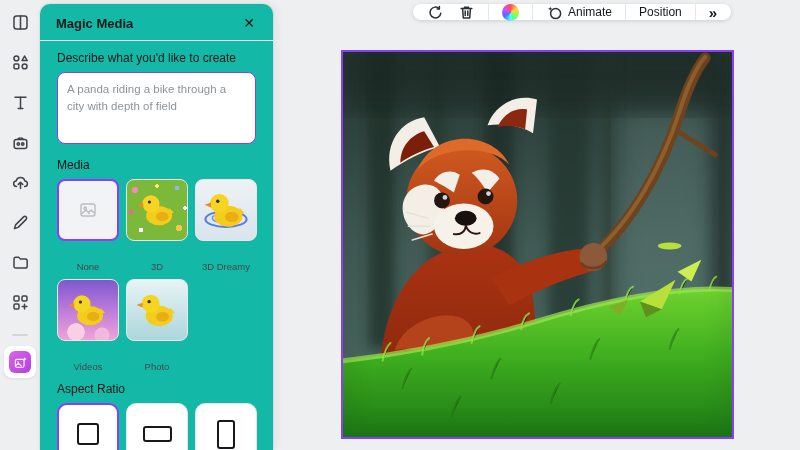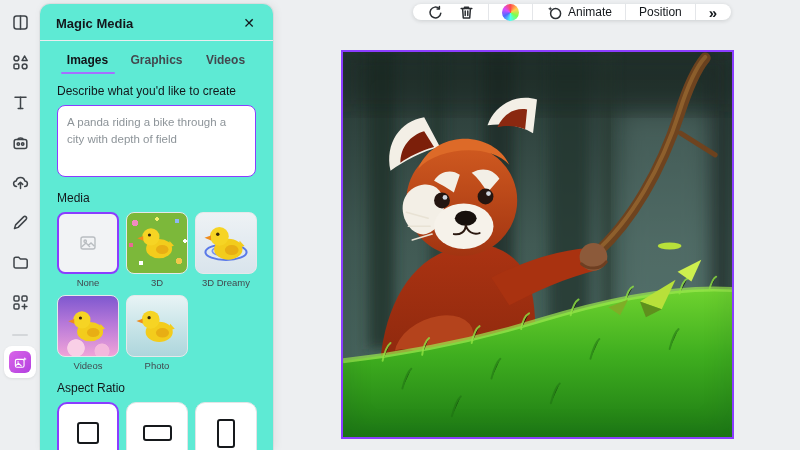--- a/index.html
+++ b/index.html
@@ -9,37 +9,37 @@
   
   .rail{position:absolute;left:0;top:0;width:40px;height:450px;display:flex;flex-direction:column;align-items:center;padding-top:8px;box-sizing:border-box;}
   .rail-item{width:32px;height:32px;margin-bottom:8px;display:flex;align-items:center;justify-content:center;border-radius:8px;color:#3f4449;}
   .rail-item svg{stroke:#3f4449;fill:none;stroke-width:1.5;stroke-linecap:round;stroke-linejoin:round;}
   .rail-divider{width:16px;height:2px;background:#d4d7da;border-radius:2px;margin:6px 0 10px;}
   .rail-item.active{background:#ffffff;box-shadow:0 1px 3px rgba(0,0,0,.08);}
   .magic-tile{width:22px;height:22px;border-radius:6px;background:linear-gradient(135deg,#d966e8,#b33fe0);display:flex;align-items:center;justify-content:center;}
   .magic-tile svg{stroke:#fff;stroke-width:1.4;}
 
   
-  .panel{position:absolute;left:40px;top:4px;width:233px;height:446px;background:#5eead4;border-radius:10px 10px 0 0;box-shadow:0 0 0 1px rgba(20,24,28,.05),2px 0 10px rgba(20,24,28,.07);box-sizing:border-box;}
+  .panel{position:absolute;left:40px;top:4px;width:233px;height:446px;background:#14b8a6;border-radius:10px 10px 0 0;box-shadow:0 0 0 1px rgba(20,24,28,.05),2px 0 10px rgba(20,24,28,.07);box-sizing:border-box;}
   .panel-header{display:flex;align-items:center;justify-content:space-between;padding:10px 16px 8px;border-bottom:1px solid #ebedef;}
   .panel-title{font-size:13px;font-weight:700;color:#13171b;}
   .close-btn{font-size:14px;color:#13171b;cursor:pointer;line-height:1;background:none;border:none;padding:2px;font-family:inherit;}
   .panel-body{padding:0 17px;}
   .tabs{display:flex;margin:4px -4px 0;}
   .tab{flex:1;text-align:center;font-size:12px;font-weight:600;color:#43484e;padding:8px 0 7px;cursor:pointer;position:relative;}
   .tab.active{color:#101418;}
   .tab.active:after{content:"";position:absolute;left:50%;transform:translateX(-50%);bottom:0;width:54px;height:2px;border-radius:2px;background:#a express570ff;background:#a570ff;}
   .section-label{font-size:12px;font-weight:400;color:#13171b;margin:10px 0 7px;}
   .prompt-box{width:100%;height:72px;box-sizing:border-box;border:1.5px solid #8b3dff;border-radius:8px;padding:8px 9px;font-family:"Liberation Sans",sans-serif;font-size:11.5px;line-height:1.45;color:#3c4146;resize:none;outline:none;}
   .prompt-box::placeholder{color:#8d9499;}
   .tile-grid{display:grid;grid-template-columns:repeat(3,62px);column-gap:7px;row-gap:7px;}
   .tile{cursor:pointer;}
   .thumb{width:62px;height:62px;border-radius:8px;box-sizing:border-box;border:1px solid #e6e8ea;overflow:hidden;position:relative;display:flex;align-items:center;justify-content:center;}
   .tile.selected .thumb{border:2px solid #8b3dff;}
-  .tile-label{font-size:9.5px;color:#43484e;text-align:center;margin-top:3px;white-space:nowrap;}
+  .tile-label{font-size:9.5px;color:#43484e;text-align:center;margin-top:20px;white-space:nowrap;}
   .thumb svg{display:block;}
   .thumb-none{background:#f2f3f5;}
   .thumb-3d{background:#7cb83a;background-image:
      radial-gradient(circle 5px at 8px 10px,#f28ac0 60%,transparent 62%),
      radial-gradient(circle 4px at 50px 8px,#8fb6f2 60%,transparent 62%),
      radial-gradient(circle 4px at 14px 50px,#fff 60%,transparent 62%),
      radial-gradient(circle 5px at 52px 48px,#f2c84a 60%,transparent 62%),
      radial-gradient(circle 3px at 30px 6px,#f2f06e 60%,transparent 62%),
      radial-gradient(circle 4px at 4px 32px,#e86a94 60%,transparent 62%),
      radial-gradient(circle 3px at 58px 28px,#ffffff 60%,transparent 62%);}
@@ -160,25 +160,20 @@
       </span>
     </div>
   </nav>
 
   <section class="panel">
     <div class="panel-header">
       <span class="panel-title">Magic Media</span>
       <button class="close-btn">✕</button>
     </div>
     <div class="panel-body">
-      <div class="tabs">
-        <div class="tab active">Images</div>
-        <div class="tab">Graphics</div>
-        <div class="tab">Videos</div>
-      </div>
 
       <div class="section-label">Describe what you'd like to create</div>
       <textarea class="prompt-box" placeholder="A panda riding a bike through a city with depth of field" style=""></textarea>
 
       <div class="section-label">Media</div>
       <div class="tile-grid">
         <div class="tile selected">
           <div class="thumb thumb-none">
             <svg class="img-glyph" width="20" height="20" viewBox="0 0 20 20">
                 <rect x="3" y="4" width="14" height="12" rx="2"></rect>

